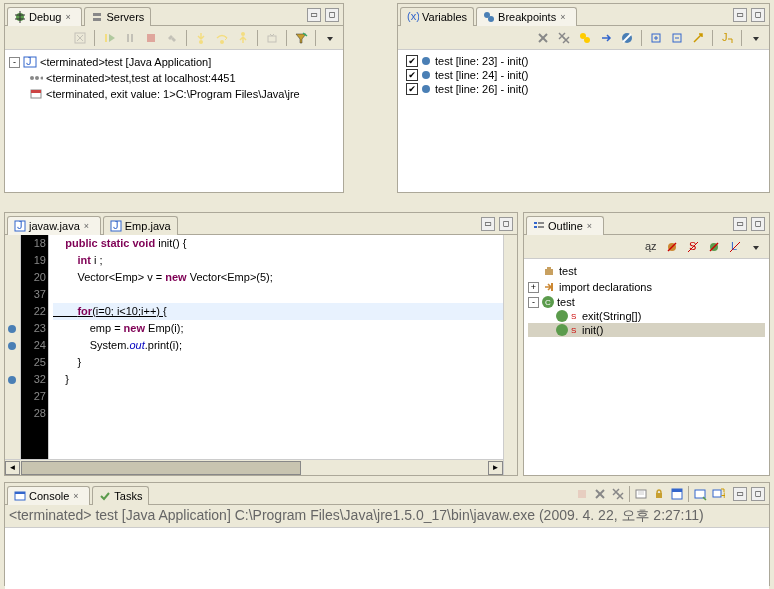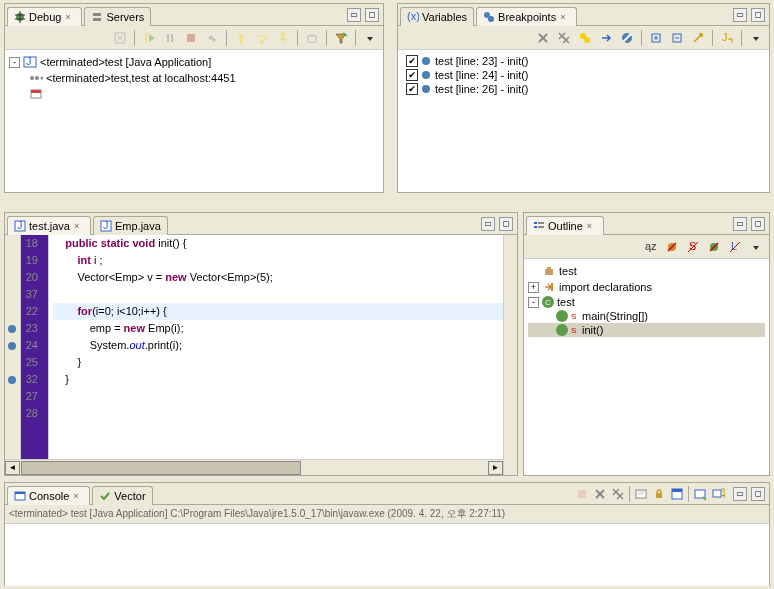--- a/index.html
+++ b/index.html
@@ -19,45 +19,45 @@
 .tsep { width: 1px; height: 16px; background: #aca899; margin: 0 2px; }
 .tree { padding: 4px; background: #fff; overflow: auto; }
 .tree-row { display: flex; align-items: center; padding: 1px 0; white-space: nowrap; }
 .tree-row .indent { display: inline-block; }
 .twist { width: 11px; height: 11px; border: 1px solid #888; font-size: 9px; line-height: 9px; text-align: center; margin-right: 3px; background: #fff; cursor: pointer; flex-shrink: 0; }
 .treeicn { width: 14px; height: 14px; margin-right: 3px; display: inline-flex; align-items: center; justify-content: center; flex-shrink: 0; }
 .bp-item { display: flex; align-items: center; padding: 1px 4px; }
 .chk { width: 12px; height: 12px; border: 1px solid #333; margin-right: 4px; background: #fff; font-size: 9px; line-height: 10px; text-align: center; flex-shrink: 0; }
 .bpdot { width: 8px; height: 8px; border-radius: 50%; background: #4a7fb5; margin-right: 5px; flex-shrink: 0; }
 .editor { background: #fff; display: flex; height: calc(100% - 22px); position: relative; }
-.gutter { width: 28px; background: #4c1d95; border-right: 1px solid #ccc; text-align: right; padding-right: 10px; color: #888; position: relative; }
+.gutter { width: 28px; background: #000000; border-right: 1px solid #ccc; text-align: right; padding-right: 2px; color: #888; position: relative; }
 .gutter2 { width: 16px; background: #ece9d8; border-right: 1px solid #ccc; position: relative; }
 .lnrow { height: 17px; line-height: 17px; }
 .code { flex: 1; font-family: "Courier New", monospace; font-size: 13px; padding-left: 4px; overflow: hidden; }
 .cln { height: 17px; line-height: 17px; white-space: pre; }
-.cln.hl { background: #e8f2fe; }
+.cln.hl { background: #e8f2fe; text-decoration: underline; }
 .kw { color: #7f0055; font-weight: bold; }
 .str { color: #0000c0; font-style: italic; }
 .ovmark { position: absolute; right: 0; top: 0; width: 14px; height: 100%; background: #ece9d8; border-left: 1px solid #ccc; }
 .bpgut { position: absolute; width: 8px; height: 8px; border-radius: 50%; background: #4a7fb5; left: 3px; }
 .scrollx { position: absolute; bottom: 0; left: 0; right: 14px; height: 16px; background: #ece9d8; border-top: 1px solid #ccc; }
 .scrollx .thumb { position: absolute; left: 16px; width: 280px; height: 14px; top: 1px; background: #c8c4b0; border: 1px solid #888; }
 .scrollx .arr { position: absolute; width: 15px; height: 14px; top: 1px; background: #ece9d8; border: 1px solid #888; font-size: 8px; text-align: center; line-height: 12px; }
 .outline-item { display: flex; align-items: center; padding: 1px 0; }
 .outline-item.sel { background: #d6d2c2; }
 .cicn { width: 12px; height: 12px; border-radius: 50%; display: inline-flex; align-items: center; justify-content: center; font-size: 8px; color: #fff; margin-right: 3px; flex-shrink: 0; }
 .cicn.green { background: #5b9b4c; }
 .s-badge { width: 9px; height: 9px; font-size: 8px; color: #c00; margin-right: 2px; }
-.console-status { padding: 2px 4px; background: #ece9d8; border-bottom: 1px solid #ccc; font-size: 10px; color: #666; }
+.console-status { padding: 2px 4px; background: #ece9d8; border-bottom: 1px solid #ccc; font-size: 14px; color: #666; }
 svg { display: block; }
 </style>
 </head>
 <body>
 
-<div class="panel" style="left:4px; top:3px; width:380px; height:190px;">
+<div class="panel" style="left:4px; top:3px; width:340px; height:190px;">
   <div class="tabbar">
     <div class="tab">
       <span class="icn">
           <svg width="12" height="12">
             <circle cx="6" cy="6" r="4" fill="#5b9b4c"></circle>
             <line x1="6" y1="0" x2="6" y2="12" stroke="#333" stroke-width="1"></line>
             <line x1="1" y1="4" x2="11" y2="4" stroke="#333" stroke-width="1"></line>
             <line x1="1" y1="8" x2="11" y2="8" stroke="#333" stroke-width="1"></line>
           </svg>
         </span>
@@ -175,20 +175,21 @@
       <span>&lt;terminated&gt;test,test at localhost:4451</span>
     </div>
     <div class="tree-row">
       <span class="indent" style="width:20px;"></span>
       <span class="treeicn">
           <svg width="14" height="14">
             <rect x="2" y="3" width="10" height="8" fill="#fff" stroke="#888"></rect>
             <rect x="2" y="3" width="10" height="3" fill="#c44"></rect>
           </svg>
         </span>
+      <span>&lt;terminated, exit value: 1&gt;C:\Program Files\Java\jre</span>
     </div>
   </div>
 </div>
 
 <div class="panel" style="left:397px; top:3px; width:373px; height:190px;">
   <div class="tabbar">
     <div class="tab inactive">
       <span class="icn">
           <svg width="12" height="12">
             <text x="0" y="9" font-size="9" fill="#36c">(x)=</text>
@@ -298,21 +299,21 @@
 
 <div class="panel" style="left:4px; top:212px; width:514px; height:264px;">
   <div class="tabbar">
     <div class="tab">
       <span class="icn">
           <svg width="12" height="12">
             <rect x="1" y="1" width="10" height="10" fill="#fff" stroke="#36c"></rect>
             <text x="3" y="9" font-size="7" fill="#36c">J</text>
           </svg>
         </span>
-      <span>test.java</span>
+      <span>javaw.java</span>
       <span class="close">×</span>
     </div>
     <div class="tab inactive">
       <span class="icn">
           <svg width="12" height="12">
             <rect x="1" y="1" width="10" height="10" fill="#fff" stroke="#36c"></rect>
             <text x="3" y="9" font-size="7" fill="#36c">J</text>
           </svg>
         </span>
       <span>Emp.java</span>
@@ -441,21 +442,21 @@
     </div>
     <div class="outline-item">
       <span class="twist">-</span>
       <span class="cicn green">C</span>
       <span>test</span>
     </div>
     <div class="outline-item">
       <span class="indent" style="width:28px;"></span>
       <span class="cicn green"></span>
       <span class="s-badge">S</span>
-      <span>main(String[])</span>
+      <span>exit(String[])</span>
     </div>
     <div class="outline-item sel">
       <span class="indent" style="width:28px;"></span>
       <span class="cicn green"></span>
       <span class="s-badge">S</span>
       <span>init()</span>
     </div>
   </div>
 </div>
 
@@ -470,21 +471,21 @@
         </span>
       <span>Console</span>
       <span class="close">×</span>
     </div>
     <div class="tab inactive">
       <span class="icn">
           <svg width="12" height="12">
             <path d="M2 6 L5 9 L10 3" fill="none" stroke="#5b9b4c" stroke-width="2"></path>
           </svg>
         </span>
-      <span>Vector</span>
+      <span>Tasks</span>
     </div>
     <span class="spacer"></span>
     <span class="tbtn disabled">
         <svg width="14" height="14">
           <rect x="3" y="3" width="8" height="8" fill="#c44" opacity="0.4"></rect>
         </svg>
       </span>
     <span class="tbtn">
         <svg width="14" height="14">
           <line x1="3" y1="3" x2="11" y2="11" stroke="#888" stroke-width="2"></line>

